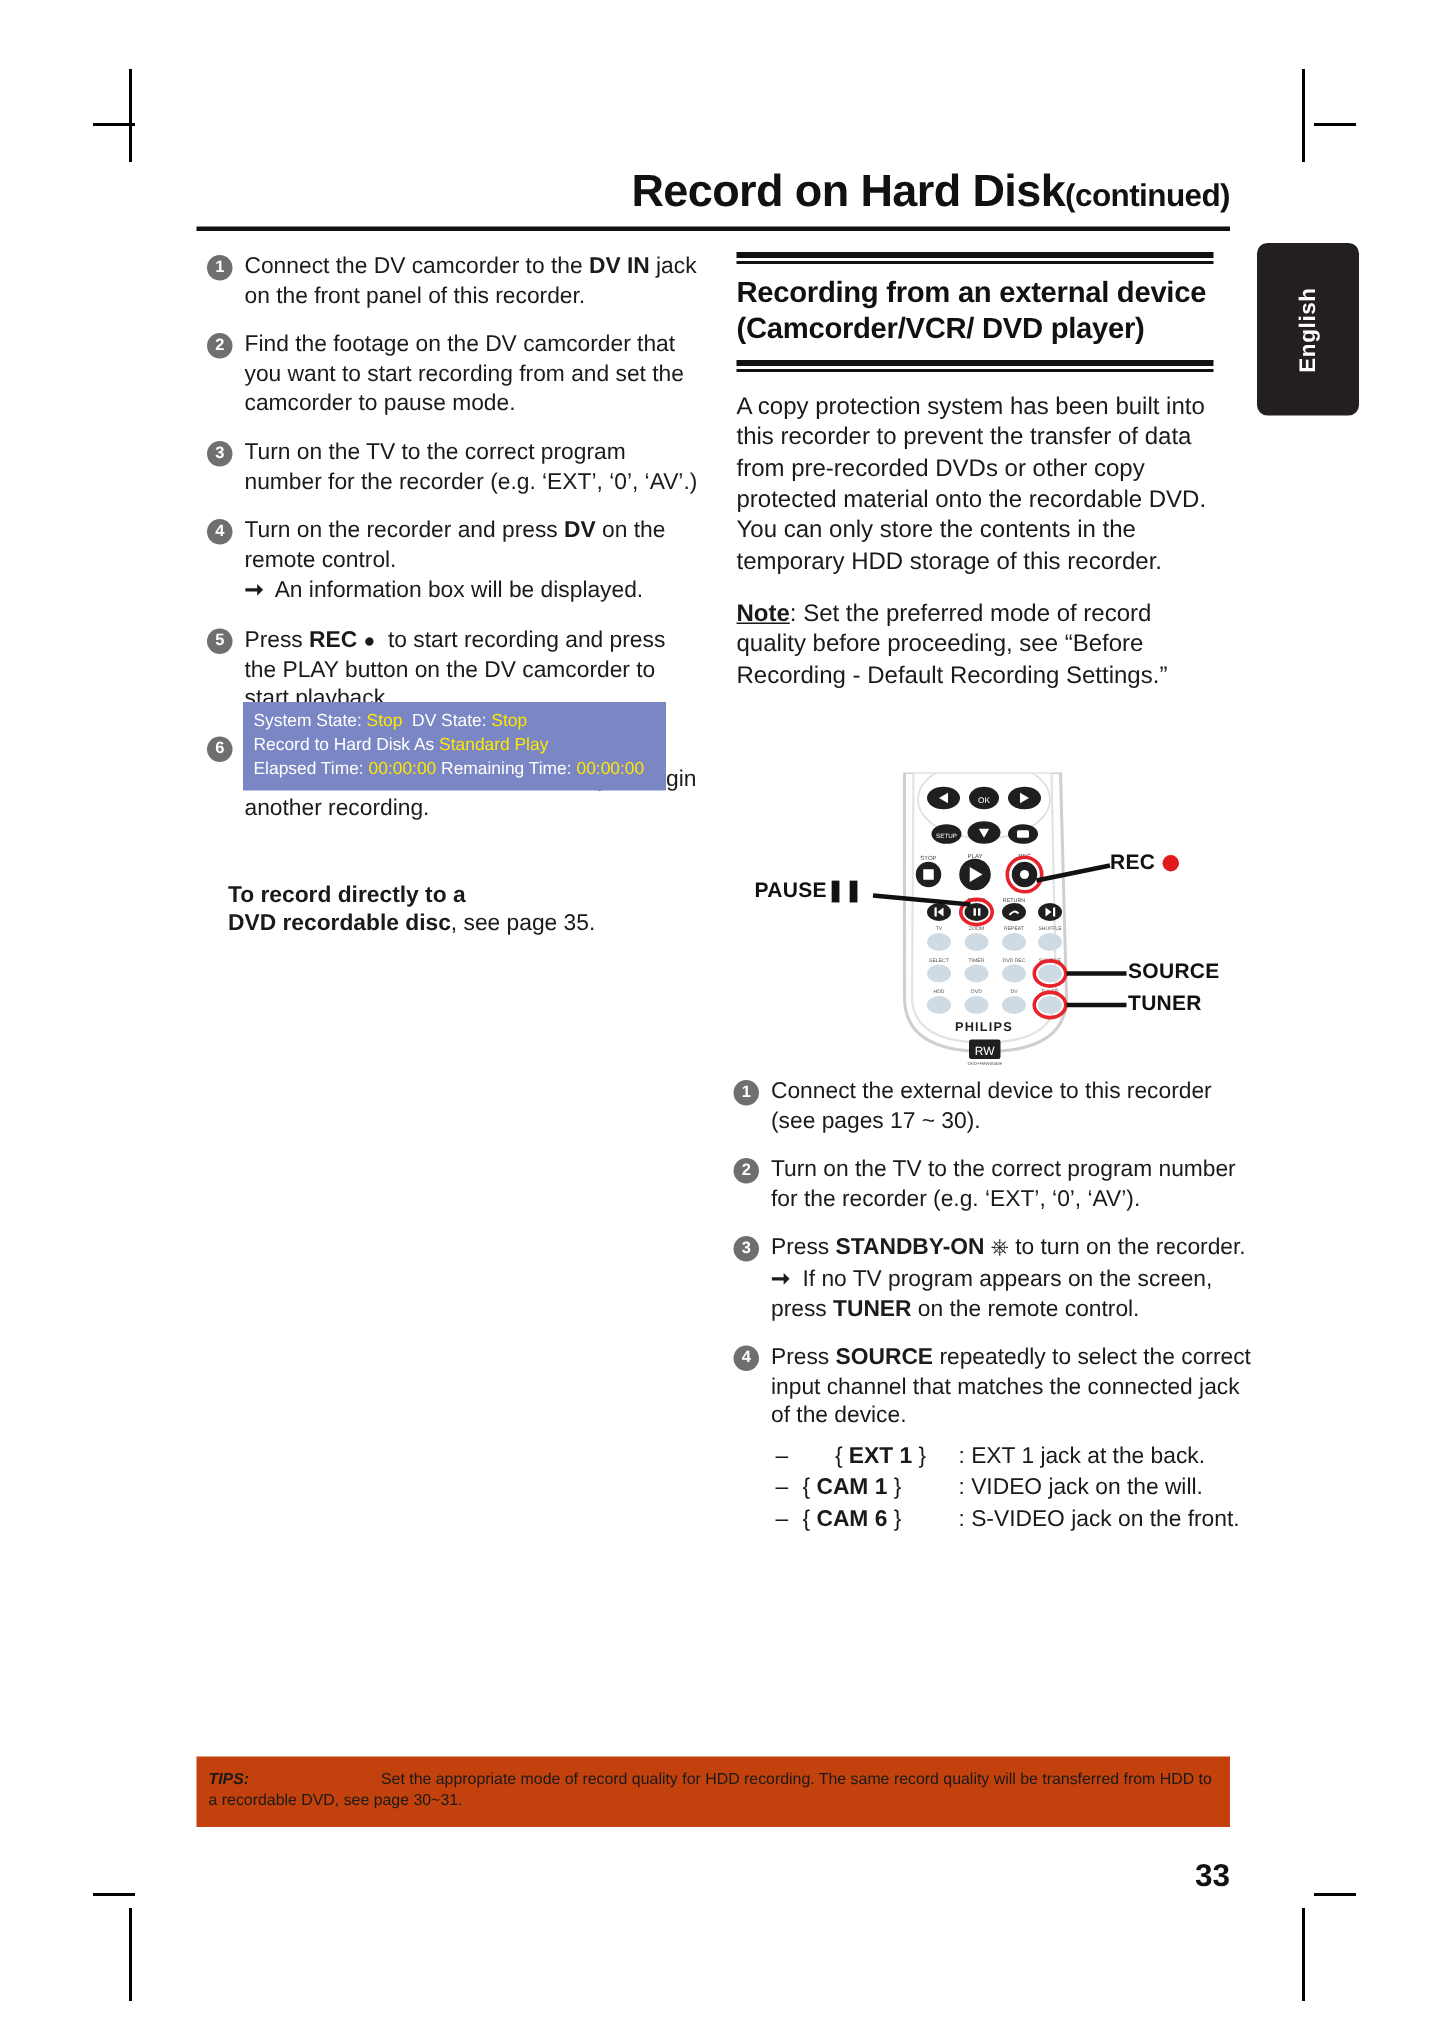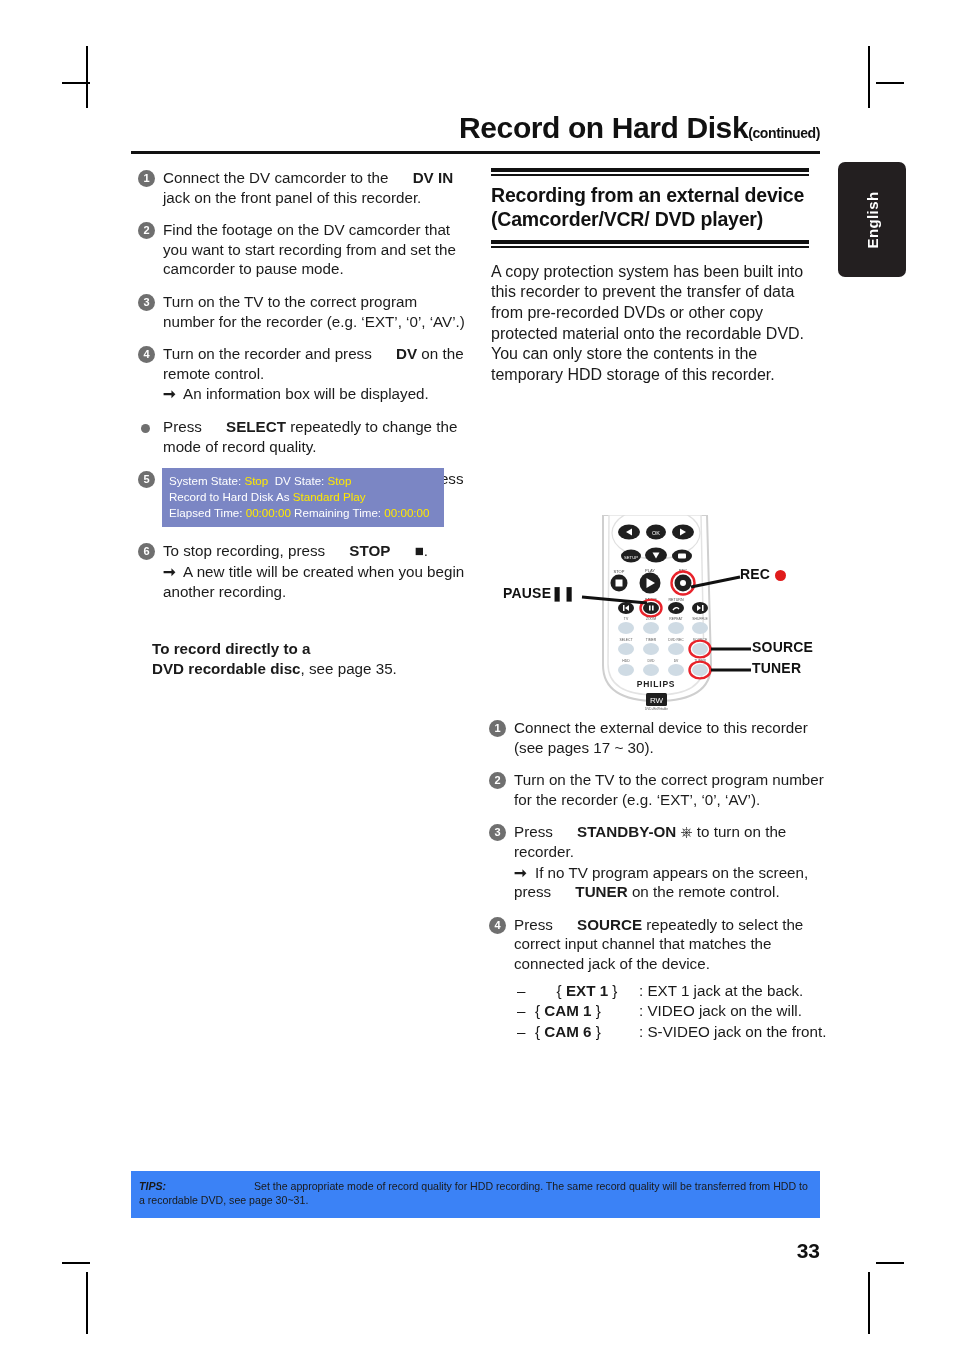--- a/index.html
+++ b/index.html
@@ -36,21 +36,21 @@
   }
   #header .title {
     text-align: right;
     font-size: 30px;
     font-weight: bold;
     letter-spacing: -0.4px;
     line-height: 1.05;
     color: #111;
   }
   #header .title .cont {
-    font-size: 14px;
+    font-size: 21px;
     font-weight: bold;
   }
   #header .rule {
     margin-top: 7px;
     height: 3px;
     background: #111;
   }
 
   
   #lang-tab {
@@ -97,21 +97,21 @@
     line-height: 17px;
     text-align: center;
   }
   .item .dot {
     position: absolute;
     left: 3px; top: 7px;
     width: 9px; height: 9px;
     border-radius: 50%;
     background: #6f6f6f;
   }
-  .item b { font-weight: bold; margin-left: 20px; }
+  .item b { font-weight: bold; }
   .sub {
     display: block;
     margin-top: 1px;
   }
   .sub .arrow { font-weight: bold; margin-right: 4px; }
 
   
   .boldpara {
     font-size: 15.2px;
     line-height: 1.29;
@@ -177,21 +177,21 @@
     background: #e01b1b;
     vertical-align: middle;
     margin-left: 5px;
   }
 
   
   #tips {
     position: absolute;
     left: 131px; top: 1171px;
     width: 689px;
-    background: #3b82f6;
+    background: #c2410c;
     padding: 9px 8px 10px 8px;
     box-sizing: border-box;
     font-size: 10.6px;
     line-height: 1.32;
   }
   #tips .label {
     font-weight: bold;
     font-style: italic;
     float: left;
     width: 55px;
@@ -235,21 +235,21 @@
   <div id="lang-tab">
     <span>English</span>
   </div>
 
   <div class="col" id="col-left">
     <div id="left-steps">
         <div class="item"><span class="marker">1</span><span>Connect the DV camcorder to the <b>DV IN</b> jack on the front panel of this recorder.</span></div>
         <div class="item"><span class="marker">2</span><span>Find the footage on the DV camcorder that you want to start recording from and set the camcorder to pause mode.</span></div>
         <div class="item"><span class="marker">3</span><span>Turn on the TV to the correct program number for the recorder (e.g. ‘EXT’, ‘0’, ‘AV’.)</span></div>
         <div class="item"><span class="marker">4</span><span>Turn on the recorder and press <b>DV</b> on the remote control.<span class="sub"><span class="arrow">➞</span> An information box will be displayed.</span></span></div>
-        <div class="item"><span class="dot"></span><span>Press <b>SELECT</b> repeatedly to change the mode of record quality.</span></div>
+        <div class="item"><span class="dot"></span></div>
         <div class="item"><span class="marker">5</span><span>Press <b>REC</b>&nbsp;<span style="font-size:13px">●</span>&nbsp; to start recording and press the PLAY button on the DV camcorder to start playback.</span></div>
         <div class="item"><span class="marker">6</span><span>To stop recording, press <b>STOP</b> <b>■</b>.<span class="sub"><span class="arrow">➞</span> A new title will be created when you begin another recording.</span></span></div>
       </div>
     <div class="boldpara"><b>To record directly to a<br>DVD recordable disc</b>, see page 35.</div>
   </div>
 
   <div id="osd-box">
     <div>
       <span>System State:</span>
       <span class="val">Stop</span>&nbsp;
@@ -270,20 +270,21 @@
 
   <div class="col" id="col-right">
     <div id="rc-head">
       <div class="rule-top"></div>
       <div class="rule-top2"></div>
       <h2>Recording from an external device (Camcorder/VCR/ DVD player)</h2>
       <div class="rule-bot"></div>
       <div class="rule-bot2"></div>
     </div>
     <div class="para">A copy protection system has been built into this recorder to prevent the transfer of data from pre-recorded DVDs or other copy protected material onto the recordable DVD. You can only store the contents in the temporary HDD storage of this recorder.</div>
+    <div class="para note"><u>Note</u>: Set the preferred mode of record quality before proceeding, see “Before Recording - Default Recording Settings.”</div>
   </div>
 
   <div id="remote-fig">
     <svg width="340" height="200" viewBox="0 0 340 200">
 
       <g>
         <path d="M108 0 L212 0 L216 150 Q216 186 162 186 Q108 186 108 150 Z" fill="#ffffff" stroke="#cfcfcf" stroke-width="2"></path>
         <path d="M114 0 L206 0 L209 149 Q209 180 161 180 Q113 180 113 149 Z" fill="#ffffff" stroke="#e3e3e3" stroke-width="1.5"></path>
       </g>
 

